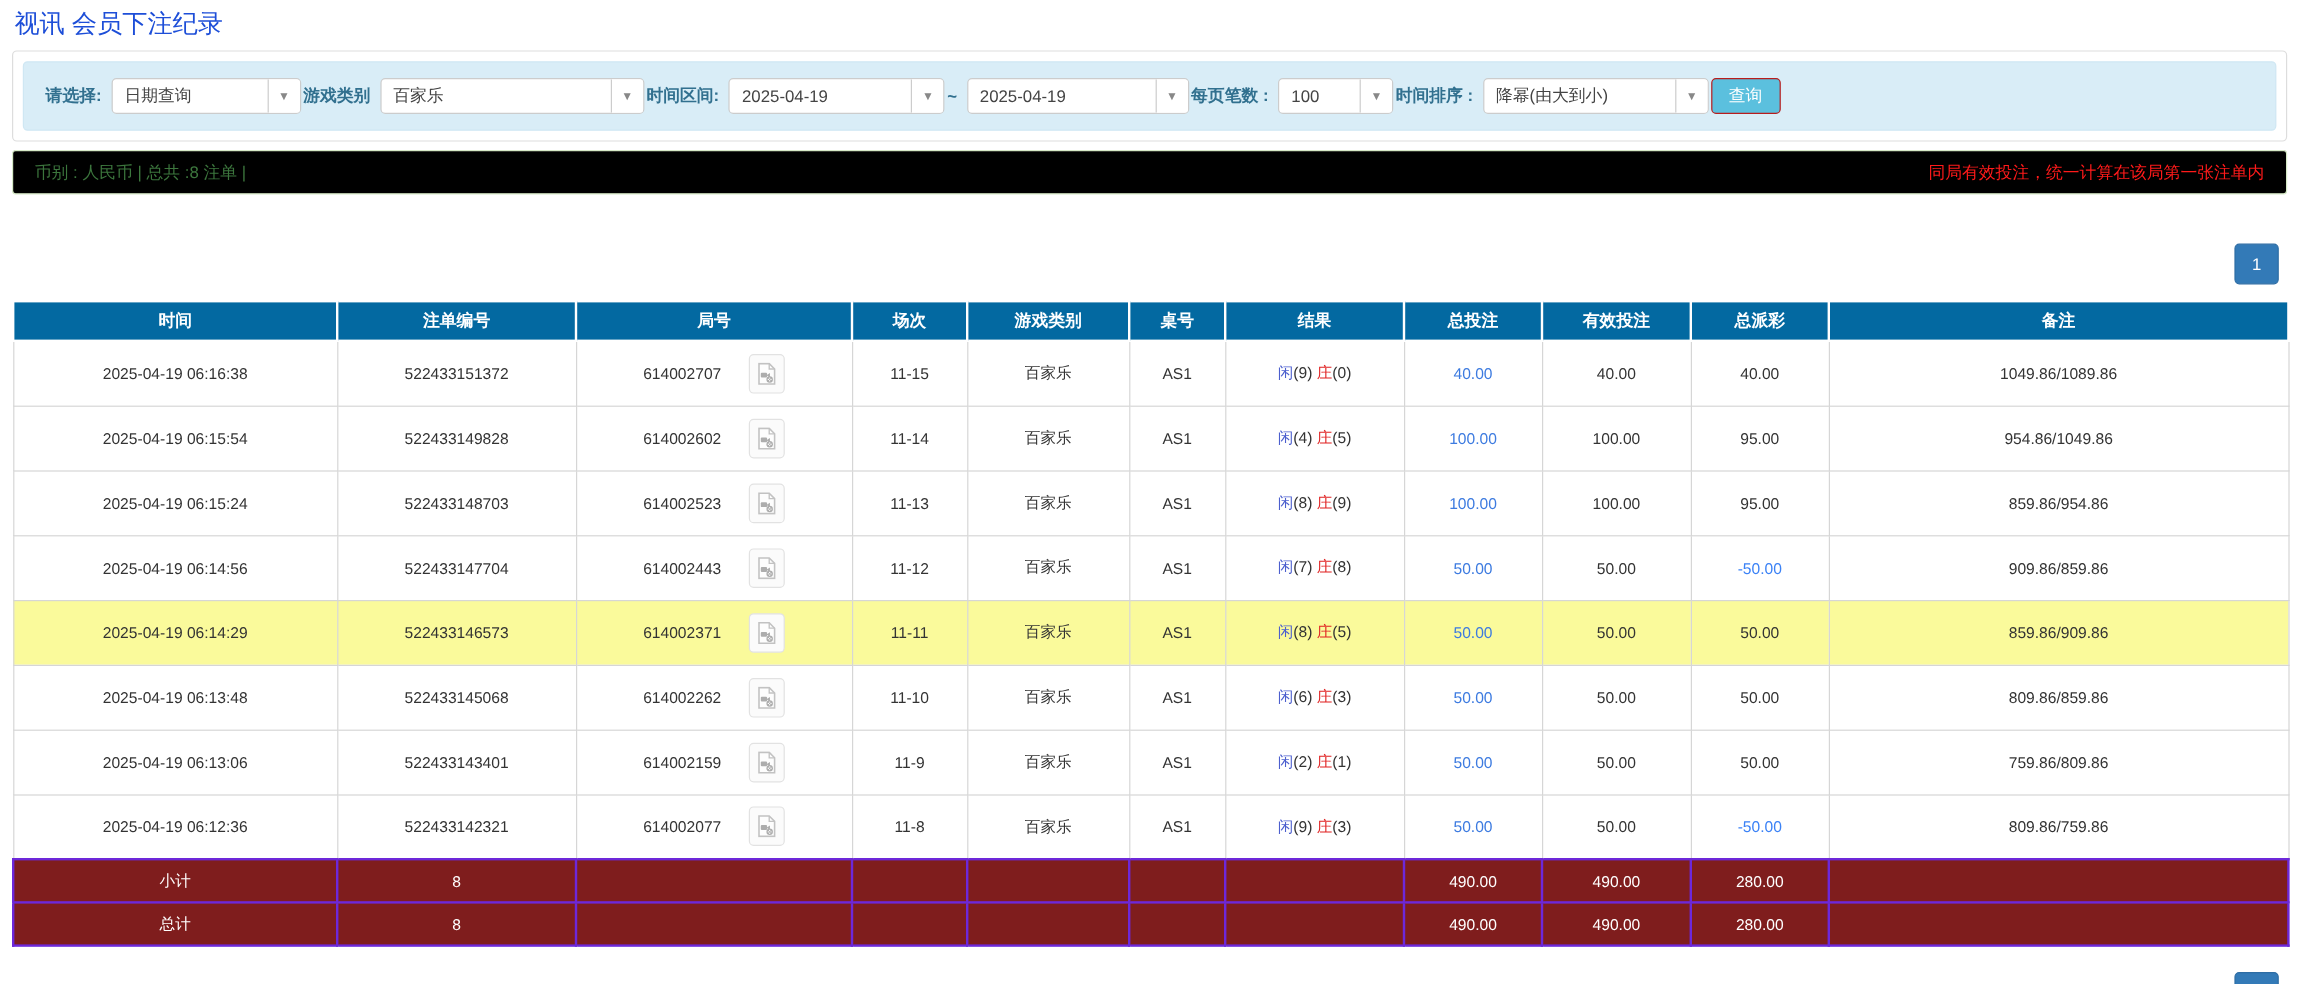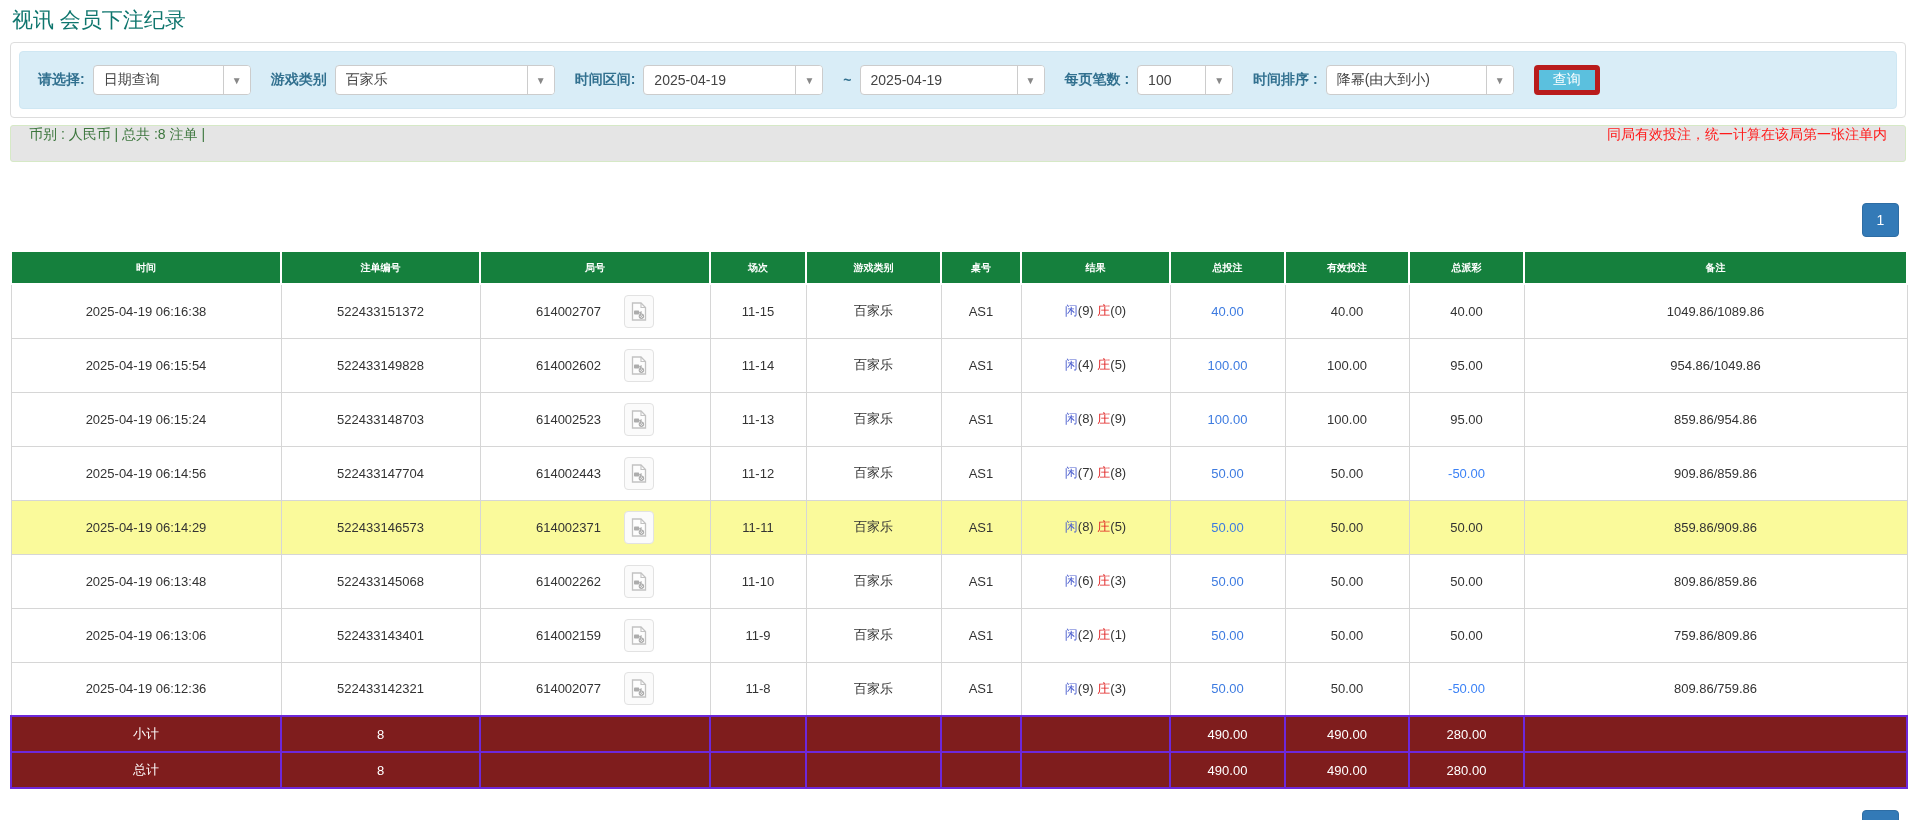--- a/index.html
+++ b/index.html
@@ -1,54 +1,54 @@
 <!DOCTYPE html>
 <html><head>
 <meta charset="utf-8">
 <style>
   * { margin:0; padding:0; box-sizing:border-box; }
   html,body { width:1916px; height:820px; overflow:hidden; background:#fff;
               font-family:"Liberation Sans","DejaVu Sans",sans-serif; color:#333; }
   #app { position:relative; width:1916px; height:820px; }
 
-  .page-title { font-size:21px; font-weight:400; color:#0f766e; padding:6px 0 4px 12px; }
+  .page-title { font-size:21px; font-weight:400; color:#1d4ed8; padding:6px 0 4px 12px; }
 
   
   .filter-outer { margin:4px 10px 0 10px; border:1px solid #ddd; border-radius:4px;
                   background:#fff; padding:8px; }
   .filter-bar { background:#d9edf7; border:1px solid #cfe7f3; border-radius:4px;
                 height:58px; display:flex; align-items:center; padding:0 18px; white-space:nowrap; }
   .flabel { color:#31708f; font-weight:bold; font-size:14px; margin-right:8px; }
   .combo { display:inline-flex; align-items:stretch; background:#fff; border:1px solid #ccc;
-           border-radius:4px; height:30px; margin-right:20px; cursor:pointer; overflow:hidden; }
+           border-radius:4px; height:30px; margin-right:2px; cursor:pointer; overflow:hidden; }
   .combo-text { font-size:14px; color:#444; padding:0 10px; display:flex; align-items:center; flex:1; }
   .combo-arrow { width:27px; border-left:1px solid #ccc; display:flex; align-items:center;
                  justify-content:center; color:#888; font-size:10px; background:#fff; }
   .tilde { color:#31708f; font-weight:bold; margin:0 8px 0 0; font-size:14px; }
-  .btn-search { background:#5bc0de; border:5px solid #b91c1c; color:#fff; font-size:14px;
+  .btn-search { background:#5bc0de; border:1px solid #b91c1c; color:#fff; font-size:14px;
                 border-radius:4px; height:30px; padding:0 14px; cursor:pointer; }
 
   
-  .info-bar { margin:7px 10px 0 10px; background:#e5e5e5; border:1px solid #d6e9c6;
-              border-radius:3px; height:37px; display:flex; align-items:flex-start;
+  .info-bar { margin:7px 10px 0 10px; background:#000000; border:1px solid #d6e9c6;
+              border-radius:3px; height:37px; display:flex; align-items:center;
               justify-content:space-between; padding:0 18px; font-size:14px; }
   .info-left { color:#3c763d; }
   .info-right { color:#ff1a1a; }
 
   
   .pager { position:absolute; width:37px; height:34px; background:#337ab7; border:1px solid #2e6da4;
            border-radius:4px; color:#fff; font-size:14px; display:flex; align-items:center;
            justify-content:center; cursor:pointer; }
   .pager.top { left:1862px; top:203px; }
   .pager.bottom { left:1862px; top:810px; }
 
   
   table.records { position:absolute; left:10px; top:250px; width:1896px; table-layout:fixed;
                   border-collapse:collapse; font-size:13px; }
-  .records th { background:#15803d; color:#fff; font-weight:bold; font-size:10px;
+  .records th { background:#0369a1; color:#fff; font-weight:bold; font-size:14px;
                 height:33px; border:2px solid #fff; text-align:center; }
   .records td { height:54px; border:1px solid #d6d6d6; text-align:center; background:#fff;
                 color:#333; }
   .records tr.hl td { background:#fafa9b; }
   .records tr.sum td { background:#7f1d1d; color:#fff; border:2px solid #6d28d9; height:36px; }
   .amount-link { color:#3d7be0; cursor:pointer; }
   .res-p { color:#4c5fce; }
   .res-b { color:#e02222; }
   .neg { color:#3b82f6; }
   .round-wrap { display:inline-flex; align-items:center; gap:23px; justify-content:center; }

